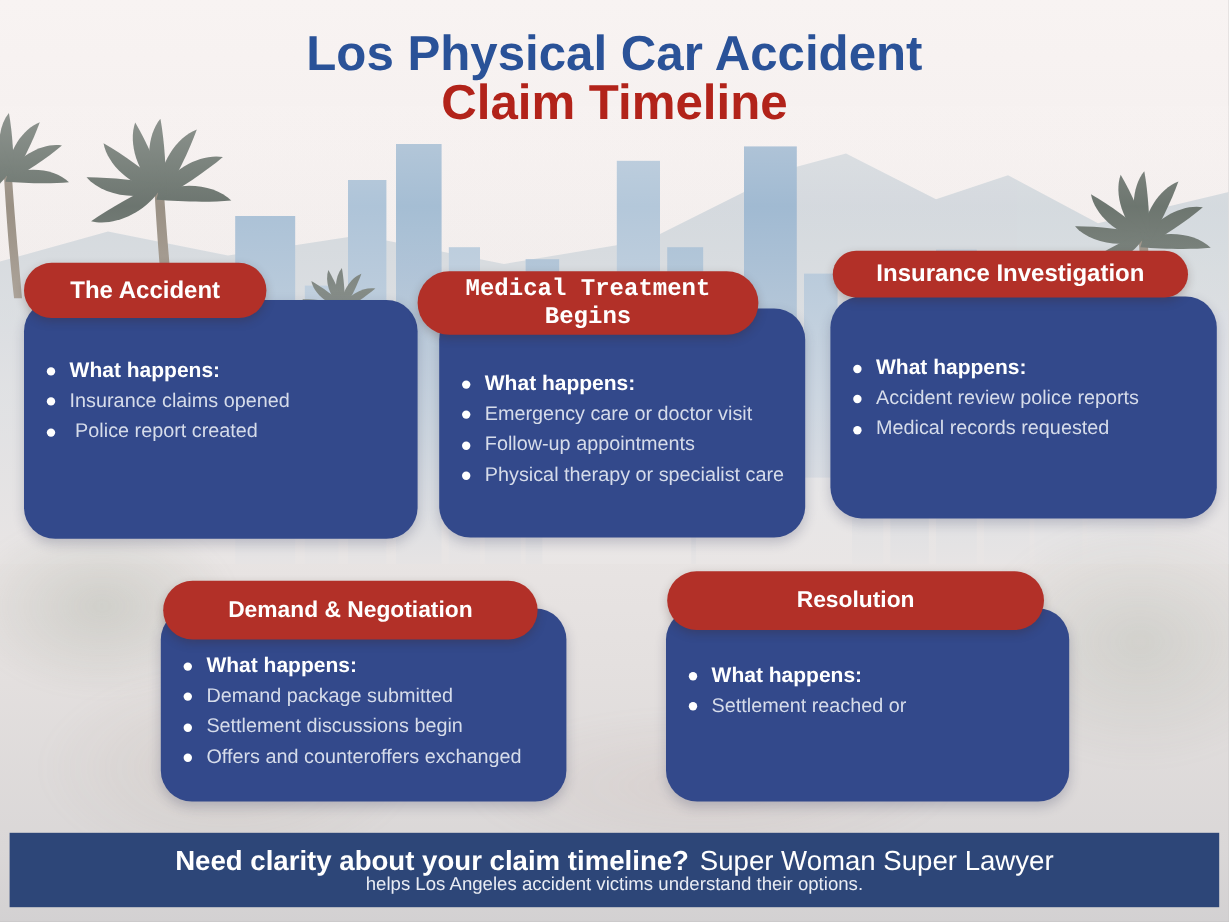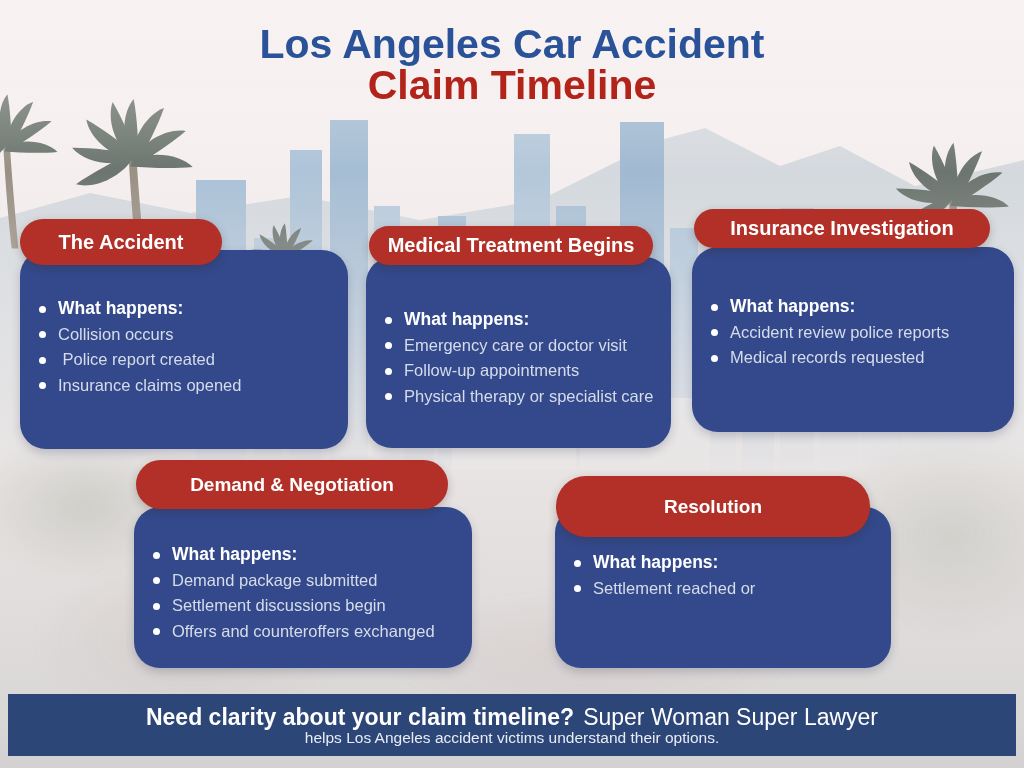--- a/index.html
+++ b/index.html
@@ -38,27 +38,27 @@
            box-sizing:border-box; box-shadow:0 4px 10px rgba(40,45,80,.22); }
   .panel ul { list-style:none; margin:0; padding:0; }
   .panel li { position:relative; padding-left:38px; font-size:16.5px; line-height:25.5px;
               color:#d6dcea; white-space:pre-wrap; }
   .panel li::before { content:""; position:absolute; left:19px; top:9.5px; width:7px; height:7px;
                       border-radius:50%; background:#ffffff; }
   .panel li.head { color:#ffffff; font-weight:bold; font-size:17.5px; }
 
   .pill.p1  { left:20px;  top:219px; width:202px; height:46px; }
   .panel.c1 { left:20px;  top:250px; width:328px; height:199px; padding-top:46px; }
-  .pill.p2  { left:369px; top:226px; width:284px; height:39px; }
+  .pill.p2  { left:348px; top:226px; width:284px; height:53px;font-family:Liberation Mono, monospace; }
   .panel.c2 { left:366px; top:257px; width:305px; height:191px; padding-top:50px; }
   .pill.p3  { left:694px; top:209px; width:296px; height:39px; }
   .panel.c3 { left:692px; top:247px; width:322px; height:185px; padding-top:47px; }
-  .pill.p4  { left:136px; top:460px; width:312px; height:49px; font-size:19px;text-align:center; }
+  .pill.p4  { left:136px; top:484px; width:312px; height:49px; font-size:19px;text-align:center; }
   .panel.c4 { left:134px; top:507px; width:338px; height:161px; padding-top:35px; }
-  .pill.p5  { left:556px; top:476px; width:314px; height:61px; font-size:19px; }
+  .pill.p5  { left:556px; top:476px; width:314px; height:49px; font-size:19px; }
   .panel.c5 { left:555px; top:507px; width:336px; height:161px; padding-top:43px; }
 
   
   .footer-bar { position:absolute; left:8px; top:694px; width:1008px; height:62px;
                 background:#2d4678; color:#ffffff; text-align:center; z-index:4; }
   .footer-line1 { margin-top:12px; font-size:23px; line-height:22px; }
   .footer-line1 .f-bold { font-weight:bold; margin-right:9px; }
   .footer-line2 { font-size:15.5px; line-height:20px; color:#e9ecf4; }
 </style>
 </head>
@@ -128,31 +128,30 @@
     <use href="#palmtree" transform="translate(284,168) scale(0.6)"></use>
     <use href="#palmtree" transform="translate(952,112) scale(1.05)"></use>
     <use href="#palmtree" transform="translate(860,170) scale(0.5)"></use>
   </svg>
   <div class="wash"></div>
   <div class="blob b1"></div>
   <div class="blob b2"></div>
   <div class="blob b3"></div>
   <div class="blob b4"></div>
 
-  <h1 class="title l1">Los Angeles Car Accident</h1>
+  <h1 class="title l1">Los Physical Car Accident</h1>
   <h1 class="title l2">Claim Timeline</h1>
 
   <section>
     <div class="pill p1">The Accident</div>
     <div class="panel c1">
       <ul>
         <li class="head">What happens:</li>
-        <li>Collision occurs</li>
+        <li>Insurance claims opened</li>
         <li> Police report created</li>
-        <li>Insurance claims opened</li>
       </ul>
     </div>
   </section>
 
   <section>
     <div class="pill p2">Medical Treatment Begins</div>
     <div class="panel c2">
       <ul>
         <li class="head">What happens:</li>
         <li>Emergency care or doctor visit</li>

